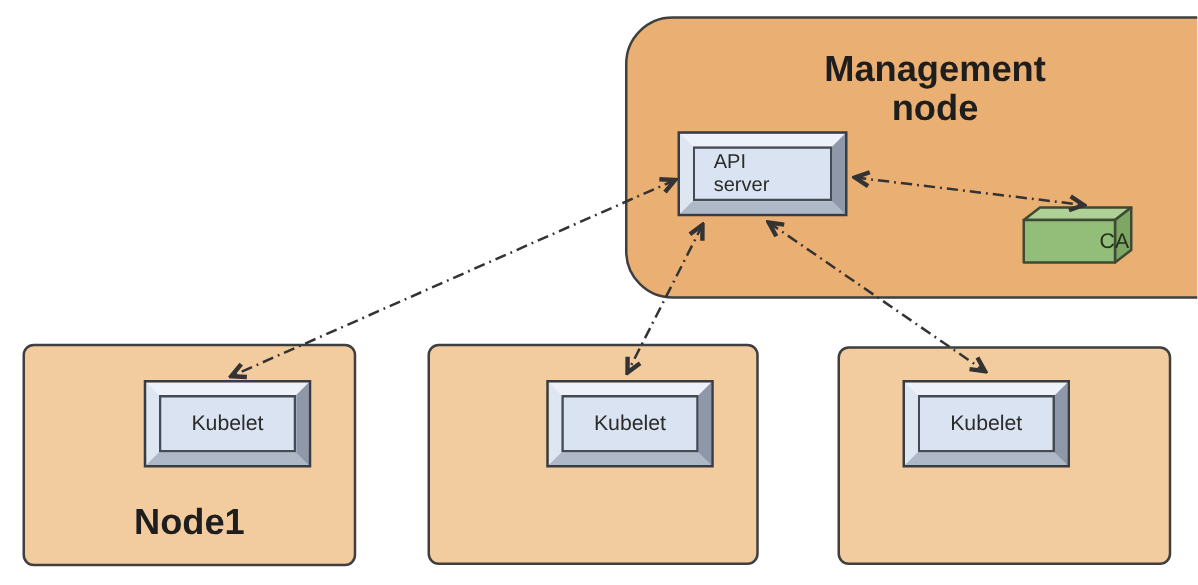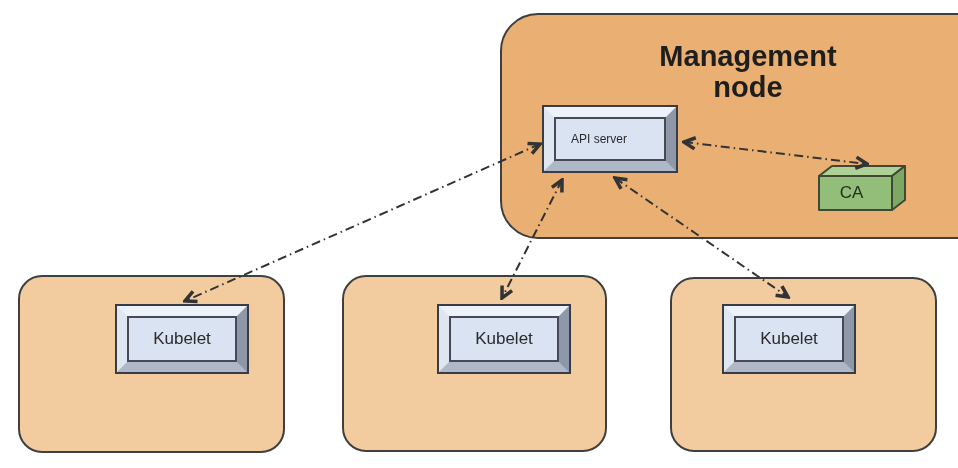--- a/index.html
+++ b/index.html
@@ -3,21 +3,21 @@
 <meta charset="utf-8">
 <style>
   html,body{margin:0;padding:0;background:#ffffff;}
   .canvas{
     position:relative;width:958px;height:468px;background:#ffffff;overflow:hidden;
     font-family:"Liberation Sans", sans-serif;
   }
   
   .group-box{position:absolute;border:2px solid #3f3f3f;box-sizing:border-box;}
   .mgmt{left:500px;top:13px;width:496px;height:226px;background:#EAAF72;border-radius:38px;}
-  .node{background:#F2CC9E;border-radius:24px;}
+  .node{background:#F2CC9E;border-radius:9px;}
   .node1{left:18px;top:275px;width:267px;height:178px;}
   .node2{left:342px;top:275px;width:265px;height:177px;}
   .node3{left:670px;top:277px;width:267px;height:175px;}
   .mgmt-title{
     width:212px;margin:26px auto 0;text-align:center;
     font-size:29px;line-height:31px;font-weight:700;color:#1e1e1e;
   }
   .node-label{
     position:absolute;left:0;right:0;top:126px;text-align:center;
     font-size:29px;line-height:30px;font-weight:700;color:#1e1e1e;
@@ -27,33 +27,33 @@
     position:absolute;box-sizing:content-box;
     border:10px solid;
     border-color:#EDF2FA #8E98A8 #AEB8C6 #DEE6F2;
     outline:2px solid #383c44;
     background:#D9E3F1;
     box-shadow:inset 0 0 0 2px #454a54;
     display:flex;align-items:center;
   }
   .api-server{left:544px;top:107px;width:112px;height:44px;}
   .api-server .bevel-label{
-    width:62px;padding-left:17px;font-size:12px;line-height:19px;color:#2b2b2b;
+    width:62px;padding-left:17px;font-size:16px;line-height:19px;color:#2b2b2b;
   }
   .kubelet{width:110px;height:46px;justify-content:center;}
   .kubelet .bevel-label{font-size:17px;color:#2b2b2b;text-align:center;}
   .k1{left:97px;top:29px;}
   .k2{left:95px;top:29px;}
   .k3{left:52px;top:27px;}
   
   .ca-wrap{position:absolute;left:815px;top:158px;width:95px;height:58px;}
   .ca-label{
     position:absolute;left:4px;top:18px;width:65px;height:34px;
     display:flex;align-items:center;justify-content:center;
-    font-size:17px;color:#23301c;
+    font-size:17px;color:#23301c;padding-left:40px;
   }
   .arrow-layer{position:absolute;left:0;top:0;width:958px;height:468px;pointer-events:none;z-index:10;}
 </style>
 </head>
 <body>
 
 <div class="canvas">
 
   <div class="group-box mgmt">
     <div class="mgmt-title">Management node</div>
@@ -69,20 +69,21 @@
       <polygon points="77,18 90,8 90,42 77,52" fill="#7FA764" stroke="#3E4A33" stroke-width="2" stroke-linejoin="round"></polygon>
       <rect x="4" y="18" width="73" height="34" fill="#93BE7A" stroke="#3E4A33" stroke-width="2" stroke-linejoin="round"></rect>
     </svg>
     <div class="ca-label">CA</div>
   </div>
 
   <div class="group-box node node1">
     <div class="bevel kubelet k1">
       <div class="bevel-label">Kubelet</div>
     </div>
+    <div class="node-label">Node1</div>
   </div>
 
   <div class="group-box node node2">
     <div class="bevel kubelet k2">
       <div class="bevel-label">Kubelet</div>
     </div>
   </div>
 
   <div class="group-box node node3">
     <div class="bevel kubelet k3">

